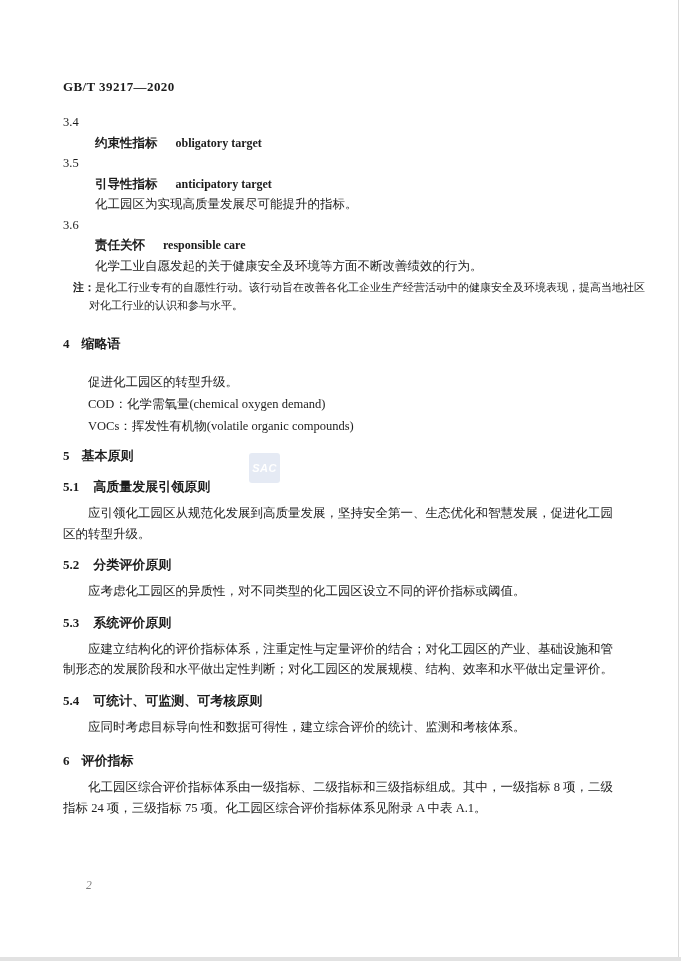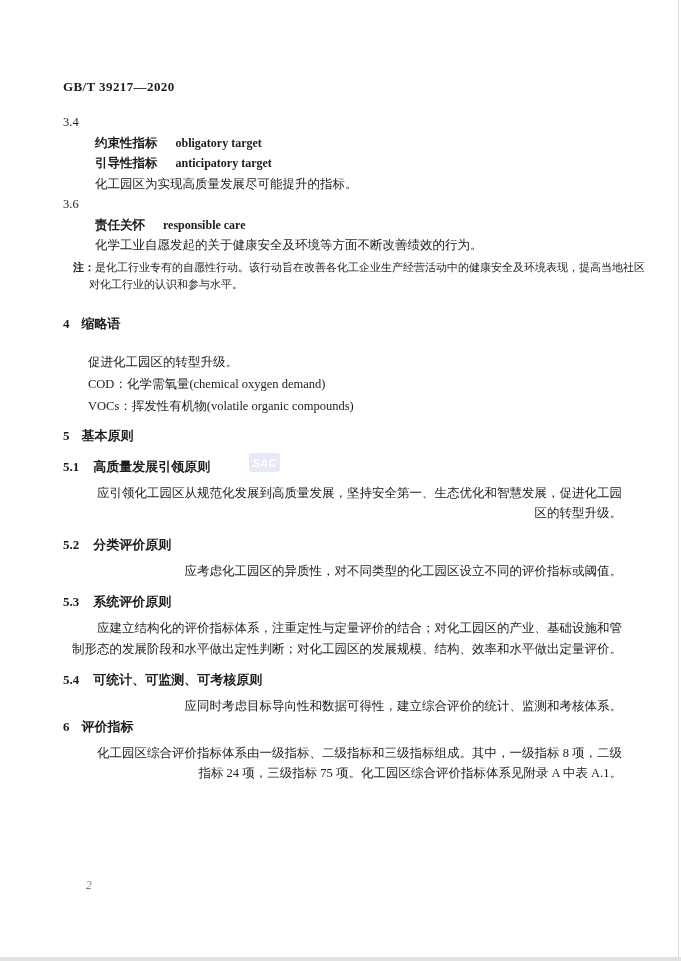--- a/index.html
+++ b/index.html
@@ -33,28 +33,28 @@
     color:#222;
   }
   .note-label{font-weight:bold;}
   
   .h1{font-size:13px;font-weight:bold;line-height:20px;}
   .h1 .h-no{margin-right:12px;}
   .h2{font-size:13px;font-weight:bold;line-height:20px;margin-top:11px;}
   .h2 .h-no{margin-right:14px;}
   .mt-sec4{margin-top:20px;}
   .mt-sec5{margin-top:9px;}
-  .mt-sec6{}
+  .mt-sec6{margin-top:14px;}
   
-  .para{font-size:12.5px;line-height:20.5px;text-indent:2em;margin-top:6px;text-align:right;}
+  .para{font-size:12.5px;line-height:20.5px;text-indent:2em;margin-top:6px;}
   .abbrev-intro{font-size:12.5px;line-height:22px;text-indent:2em;margin-top:17px;}
   .abbrev-item{font-size:12.5px;line-height:22px;text-indent:2em;}
   
   .watermark{
-    position:absolute;left:249px;top:453px;width:31px;height:19px;
+    position:absolute;left:249px;top:453px;width:31px;height:30px;
     background:#e1e7f3;border-radius:3px;opacity:.85;
     display:flex;align-items:center;justify-content:center;
     color:#ffffff;font-weight:bold;font-style:italic;font-size:11px;
     font-family:"Liberation Sans","DejaVu Sans",sans-serif;
     letter-spacing:.5px;
     text-align:center;
   }
   .page-number{
     position:absolute;left:86px;top:879px;
     font-size:11.5px;font-style:italic;color:#7d7d7d;
@@ -72,20 +72,21 @@
 <div class="page">
 
   <div class="doc-header">GB/T 39217—2020</div>
 
   <div class="terms">
     <div class="clause-no">3.4</div>
     <div class="term-line">
       <span>约束性指标</span><span class="term-en">obligatory target</span>
     </div>
 
+    <div class="clause-no">3.5</div>
     <div class="term-line">
       <span>引导性指标</span><span class="term-en">anticipatory target</span>
     </div>
     <div class="term-def">化工园区为实现高质量发展尽可能提升的指标。</div>
 
     <div class="clause-no">3.6</div>
     <div class="term-line">
       <span>责任关怀</span><span class="term-en">responsible care</span>
     </div>
     <div class="term-def">化学工业自愿发起的关于健康安全及环境等方面不断改善绩效的行为。</div>

